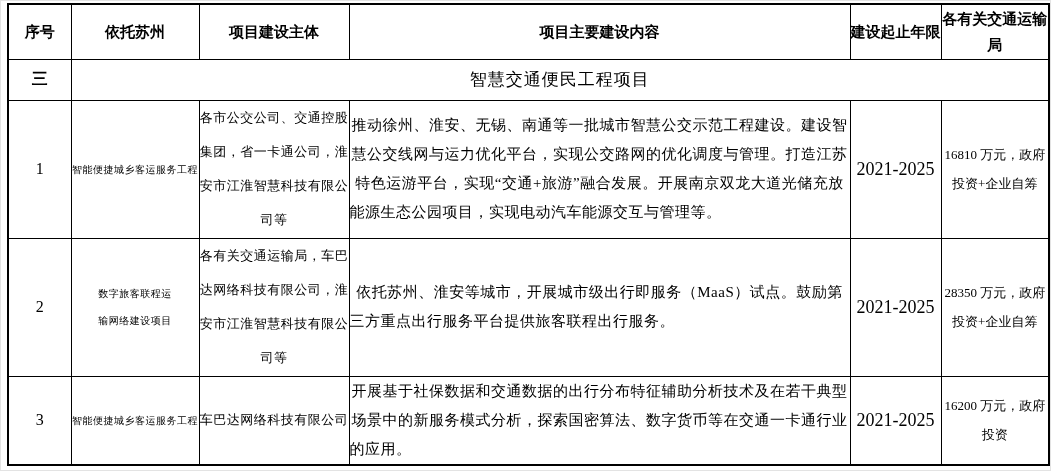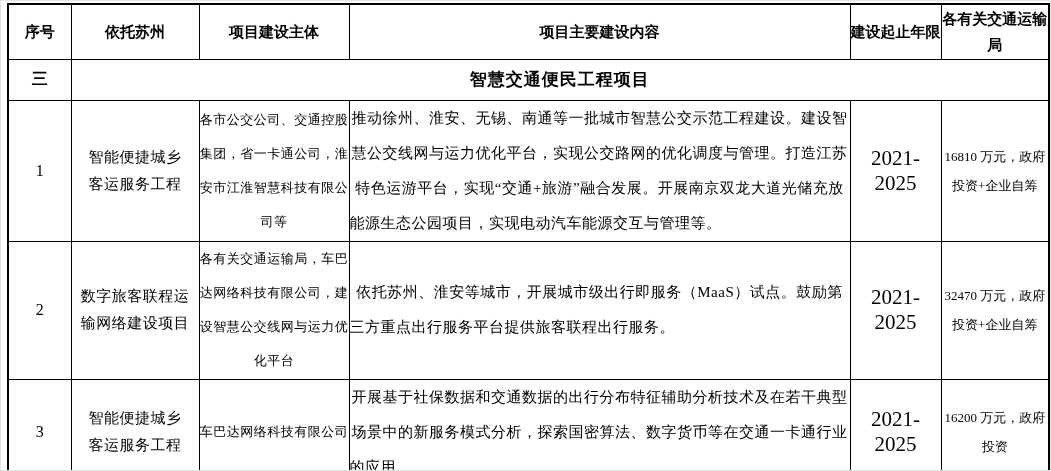--- a/index.html
+++ b/index.html
@@ -42,55 +42,55 @@
     line-height: 26px;
     padding: 0 6px;
   }
   
   tr.sec-row { height: 41px; }
   .sec-no {
     font-weight: bold;
     font-size: 16px;
   }
   .sec-title {
-    font-weight: bold;
+    font-weight: normal;
     font-size: 17px;
     letter-spacing: 1px;
   }
   
   tr.data-row-tall { height: 138px; }
   tr.data-row-short { height: 86px; }
   .seq {
     font-size: 16px;
   }
   .name {
-    font-size: 15px;
+    font-size: 10px;
     line-height: 27px;
     padding: 0 9px;
     letter-spacing: 0.5px;
     text-wrap: balance;
   }
   .builder {
     font-size: 13px;
     line-height: 34px;
     padding: 0 8px;
     text-align: justify;
     text-align-last: center;
     letter-spacing: 0.5px;
   }
   .content {
     font-size: 15px;
-    line-height: 35px;
+    line-height: 29px;
     padding: 0 7px;
     text-align: justify;
     text-align-last: left;
     letter-spacing: 0.5px;
   }
   .period {
-    font-size: 21px;
+    font-size: 18px;
   }
   .invest {
     font-size: 13px;
     line-height: 29px;
     padding: 0 6px;
   }
 </style>
 </head>
 <body>
 
@@ -125,24 +125,24 @@
       <td class="name">智能便捷城乡客运服务工程</td>
       <td class="builder">各市公交公司、交通控股集团，省一卡通公司，淮安市江淮智慧科技有限公司等</td>
       <td class="content">推动徐州、淮安、无锡、南通等一批城市智慧公交示范工程建设。建设智慧公交线网与运力优化平台，实现公交路网的优化调度与管理。打造江苏特色运游平台，实现“交通+旅游”融合发展。开展南京双龙大道光储充放能源生态公园项目，实现电动汽车能源交互与管理等。</td>
       <td class="period">2021-2025</td>
       <td class="invest">16810 万元，政府投资+企业自筹</td>
     </tr>
 
     <tr class="data-row-tall">
       <td class="seq">2</td>
       <td class="name">数字旅客联程运输网络建设项目</td>
-      <td class="builder">各有关交通运输局，车巴达网络科技有限公司，建设智慧公交线网与运力优化平台</td>
+      <td class="builder">各有关交通运输局，车巴达网络科技有限公司，淮安市江淮智慧科技有限公司等</td>
       <td class="content">依托苏州、淮安等城市，开展城市级出行即服务（MaaS）试点。鼓励第三方重点出行服务平台提供旅客联程出行服务。</td>
       <td class="period">2021-2025</td>
-      <td class="invest">32470 万元，政府投资+企业自筹</td>
+      <td class="invest">28350 万元，政府投资+企业自筹</td>
     </tr>
 
     <tr class="data-row-short">
       <td class="seq">3</td>
       <td class="name">智能便捷城乡客运服务工程</td>
       <td class="builder">车巴达网络科技有限公司</td>
       <td class="content">开展基于社保数据和交通数据的出行分布特征辅助分析技术及在若干典型场景中的新服务模式分析，探索国密算法、数字货币等在交通一卡通行业的应用。</td>
       <td class="period">2021-2025</td>
       <td class="invest">16200 万元，政府投资</td>
     </tr>

